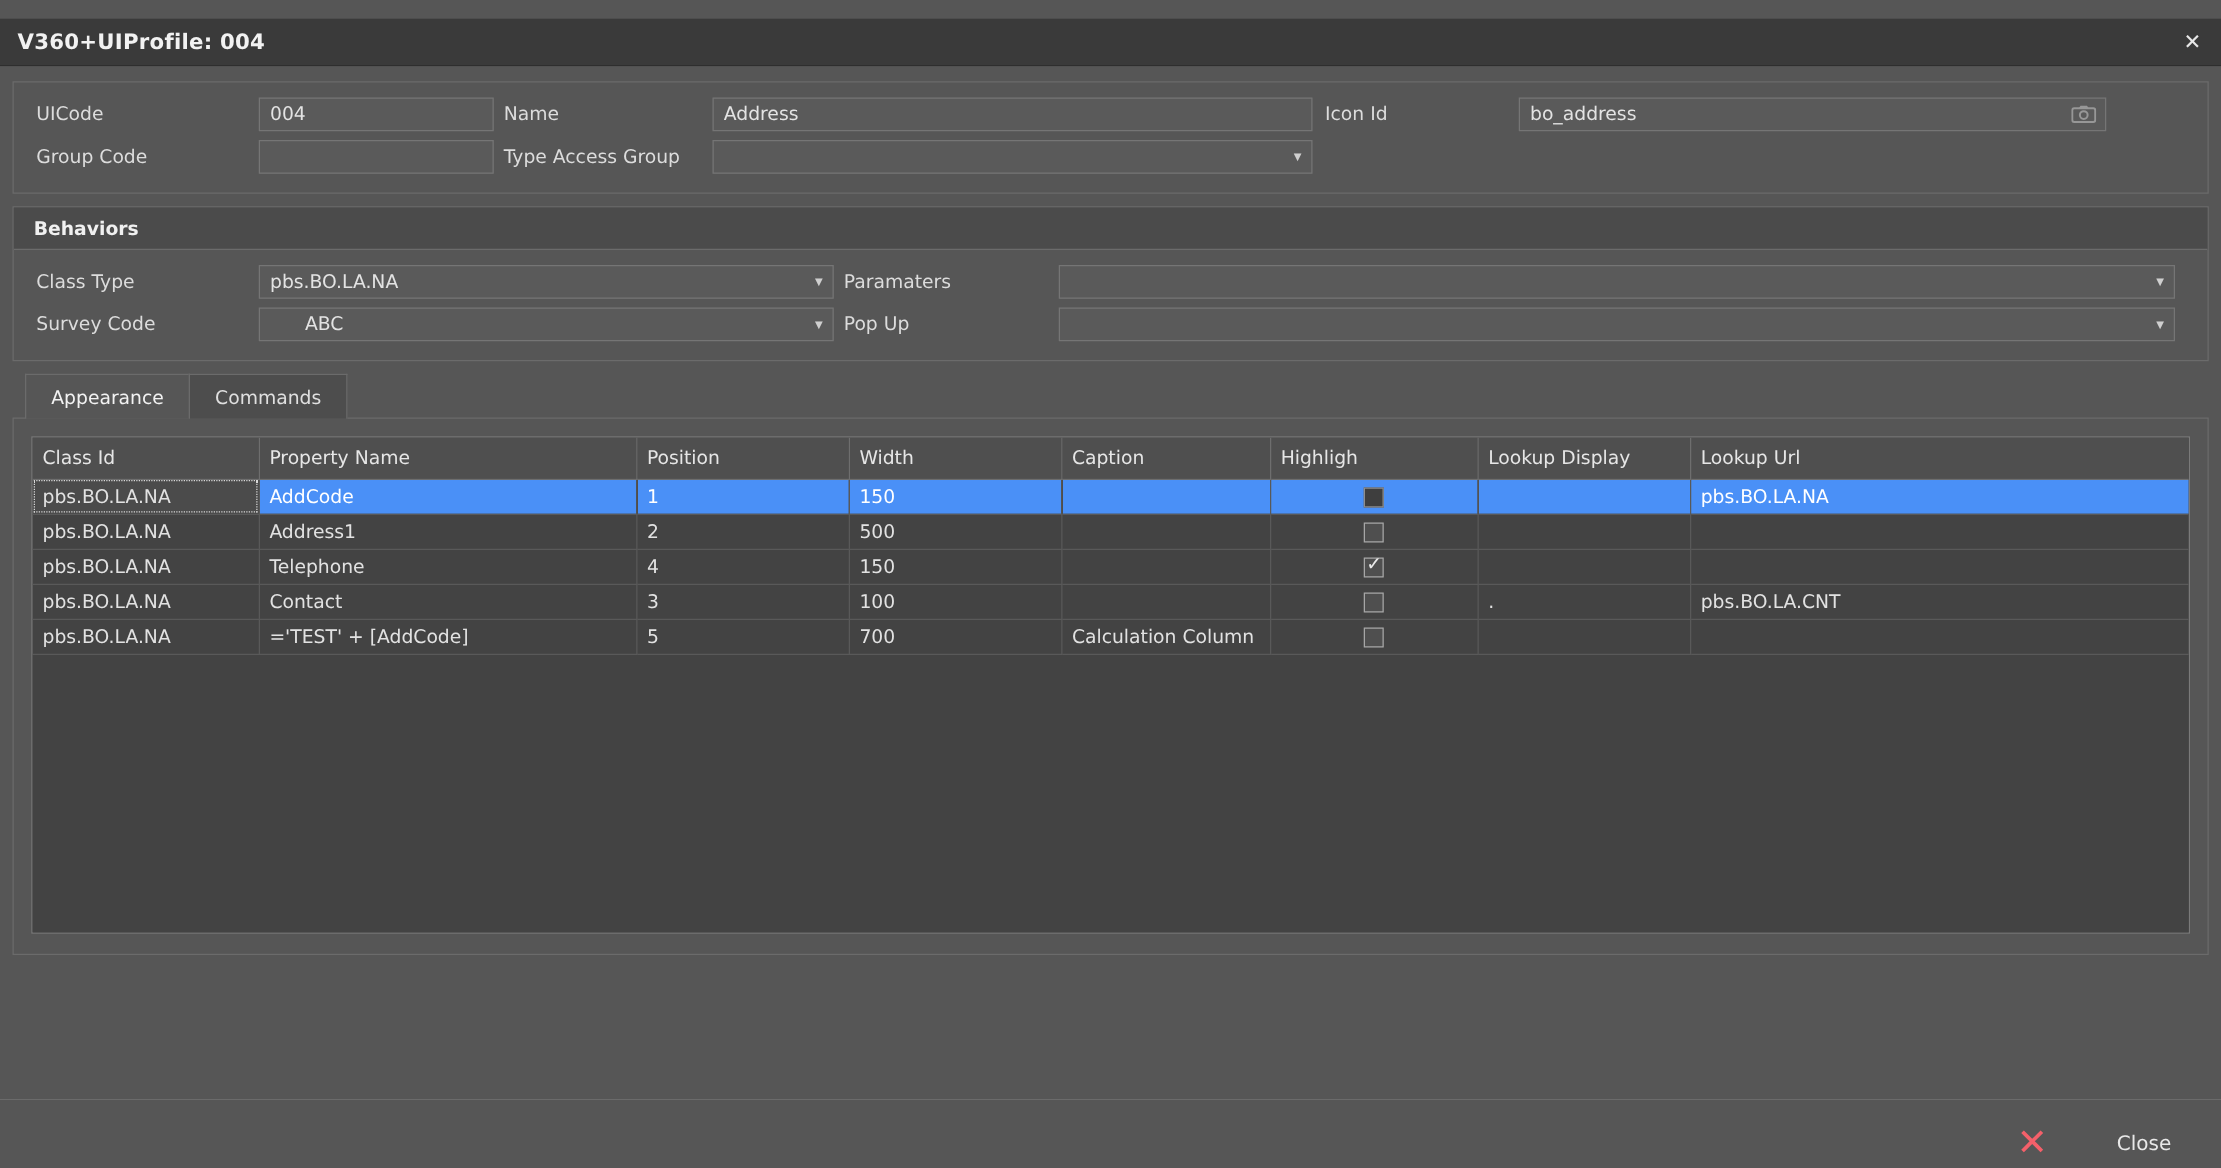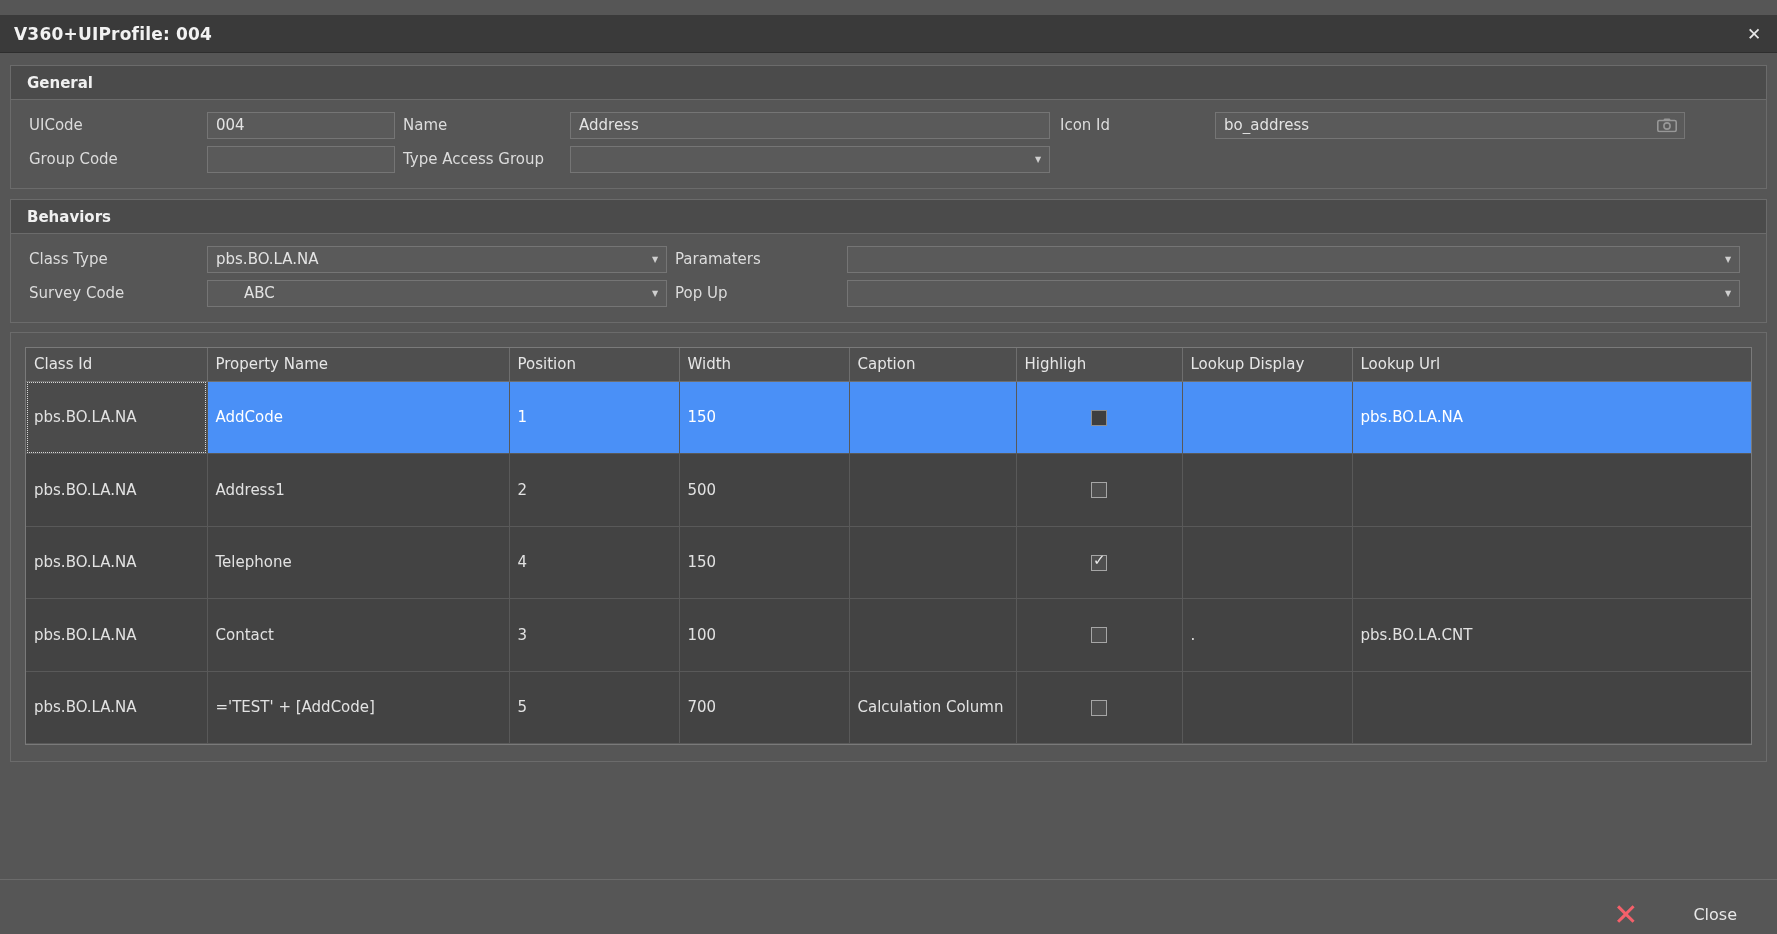--- a/index.html
+++ b/index.html
@@ -173,21 +173,21 @@
     margin: -1px 0 0 0;
     padding: 14px 14px 16px 14px;
     height: 430px;
   }
 
   
   .grid {
     border: 1px solid #7a7a7a;
     background: #434343;
     height: 100%;
-    display: flex; 
+    display: flex; flex-direction: column;
     overflow: hidden;
   }
   table.grid-table {
     width: 100%;
     border-collapse: collapse;
     table-layout: fixed;
   }
   table.grid-table th {
     background: #4f4f4f;
     color: #e6e6e6;
@@ -277,23 +277,20 @@
 
   <div class="titlebar">
     <div class="titlebar-text">V360+UIProfile: 004</div>
     <div class="titlebar-spacer"></div>
     <div class="titlebar-close">✕</div>
   </div>
 
   <div class="body-area">
 
     <div class="panel">
-      <div class="panel-header">
-        <span class="panel-header-title">General</span>
-      </div>
       <div class="panel-body">
 
         <div class="form-row">
           <span class="form-label lbl-general-1">UICode</span>
           <input class="field field-uicode" type="text" value="004" style="">
           <span class="form-label lbl-general-2">Name</span>
           <input class="field field-name" type="text" value="Address" style="">
           <span class="form-label lbl-general-3">Icon Id</span>
           <span class="field-wrap">
             <input class="field field-iconid" type="text" value="bo_address" style="">
@@ -346,20 +343,28 @@
           <span class="form-label lbl-beh-2">Pop Up</span>
           <div class="combo combo-wide">
             <span class="combo-value"></span>
             <span class="combo-arrow">▼</span>
           </div>
         </div>
 
       </div>
     </div>
 
+    <div class="tabstrip">
+      <div class="tab active">
+        <span>Appearance</span>
+      </div>
+      <div class="tab">
+        <span>Commands</span>
+      </div>
+    </div>
 
     <div class="tab-panel">
       <div class="grid">
         <table class="grid-table">
           <colgroup>
             <col style="width:181px">
             <col style="width:302px">
             <col style="width:170px">
             <col style="width:170px">
             <col style="width:167px">

